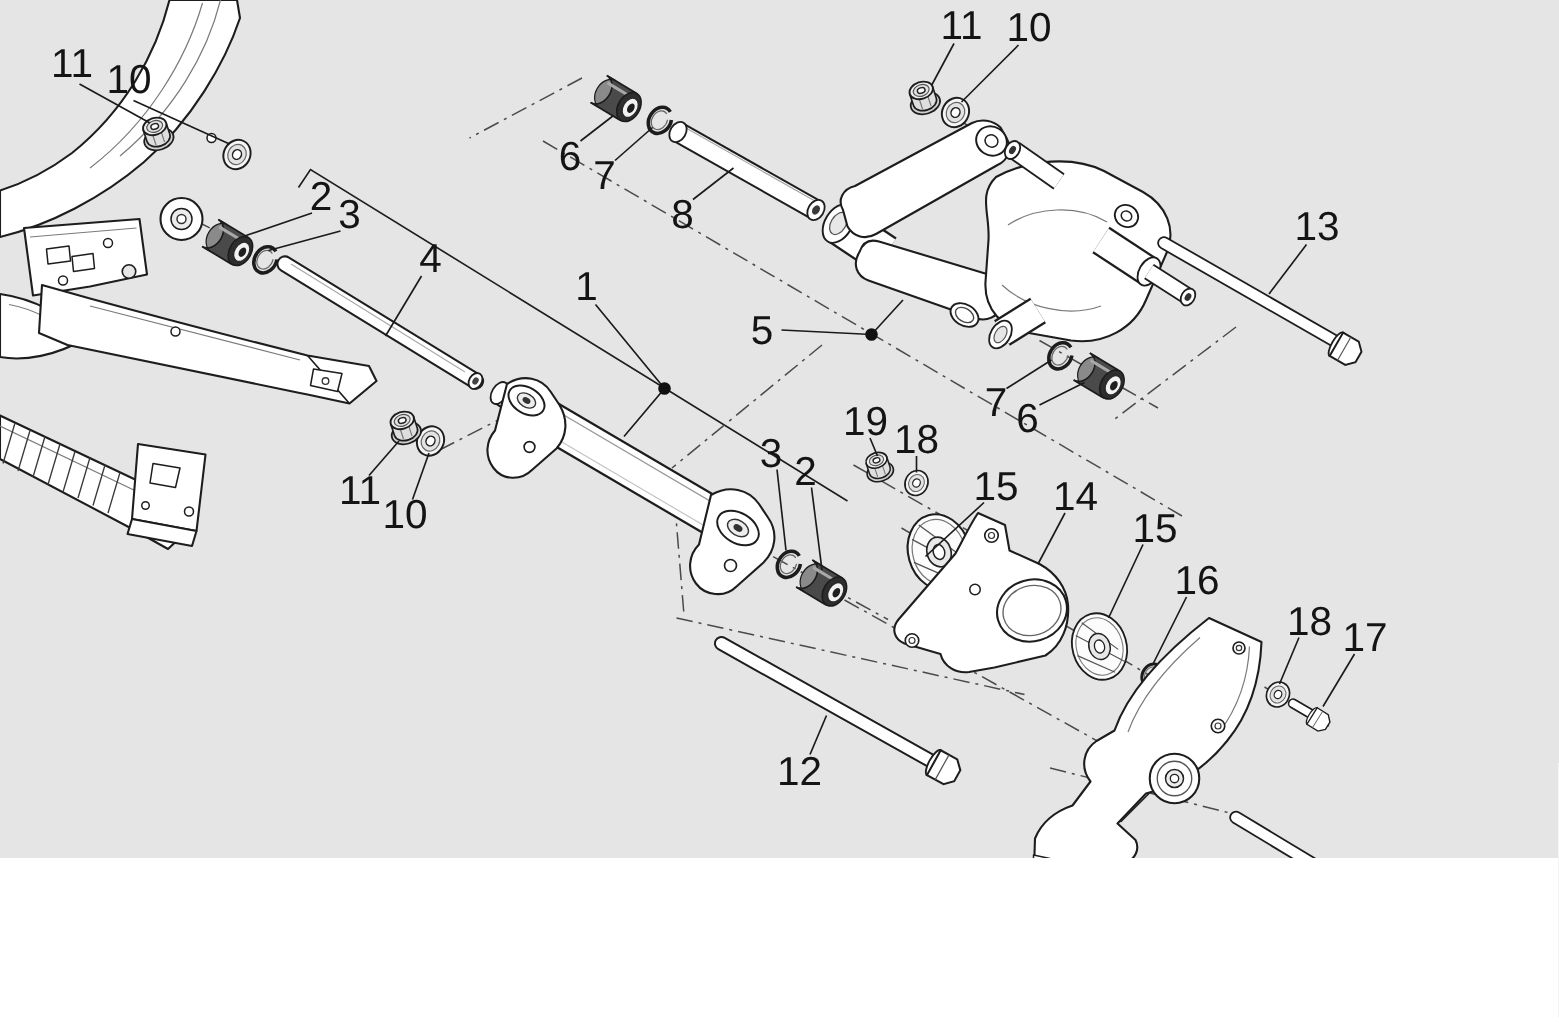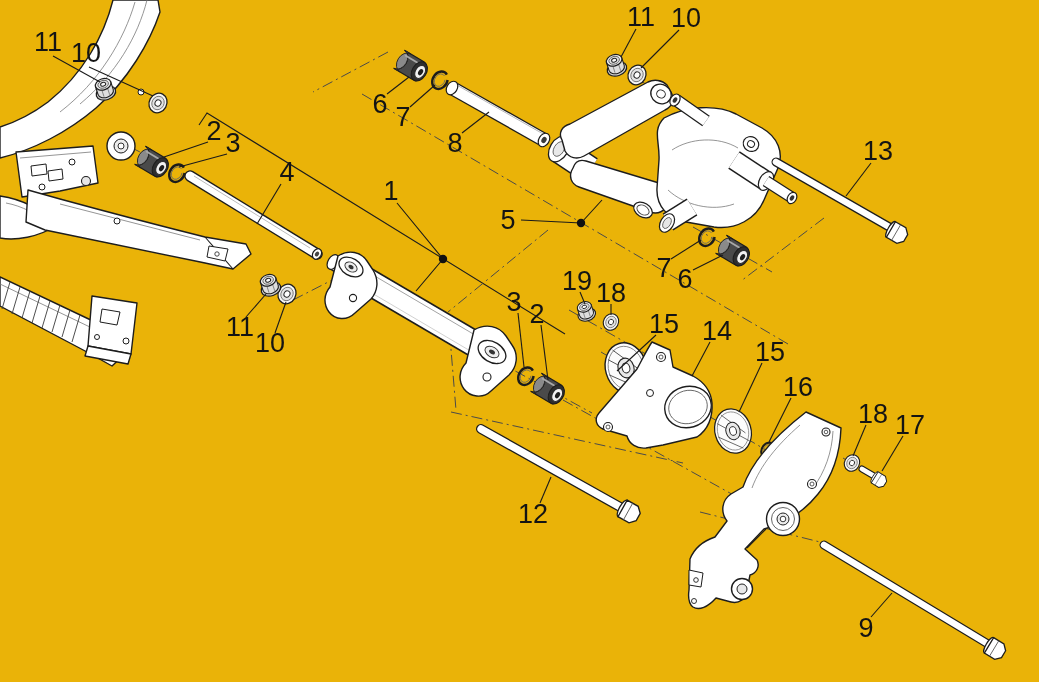--- a/index.html
+++ b/index.html
@@ -1,16 +1,16 @@
 <!DOCTYPE html>
 <html><head>
 <meta charset="utf-8">
 <style>
   html,body{margin:0;padding:0;background:#ffffff;}
-  .stage{position:relative;width:1039px;height:682px;background:#eab308;overflow:hidden;text-decoration:underline;}
+  .stage{position:relative;width:1039px;height:572px;background:#e5e5e5;overflow:hidden;text-decoration:underline;}
   svg{display:block;}
   .outl{fill:#ffffff;stroke:#1d1d1d;stroke-width:1.4;stroke-linejoin:round;}
   .ln2{fill:none;stroke:#1d1d1d;stroke-width:1.1;}
   .thin{fill:none;stroke:#7a7a7a;stroke-width:0.8;}
   .hatch{fill:none;stroke:#3a3a3a;stroke-width:0.9;}
   .dd{fill:none;stroke:#4a4a4a;stroke-width:1;stroke-dasharray:11 4 2 4;}
   .leader{fill:none;stroke:#1a1a1a;stroke-width:1.1;}
   .dot{fill:#111111;stroke:none;}
   .tbo{stroke:#1d1d1d;fill:none;}
   .tbi{stroke:#ffffff;fill:none;}

